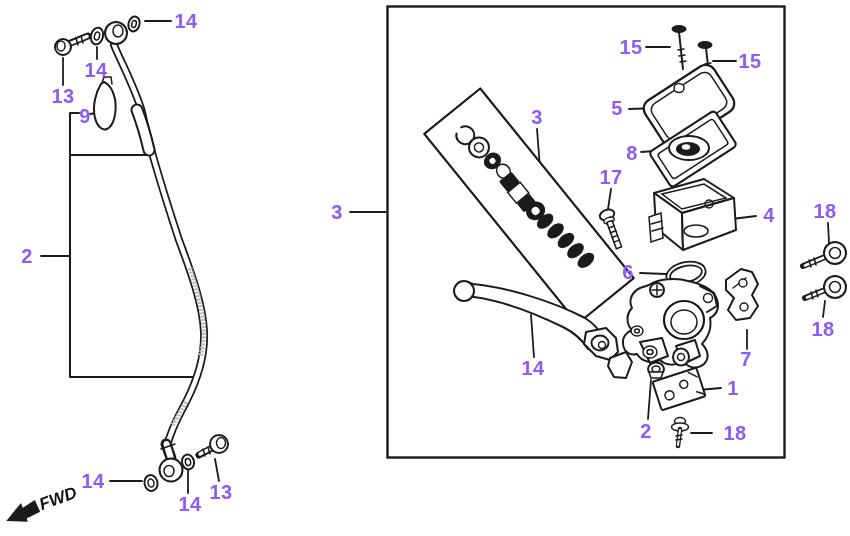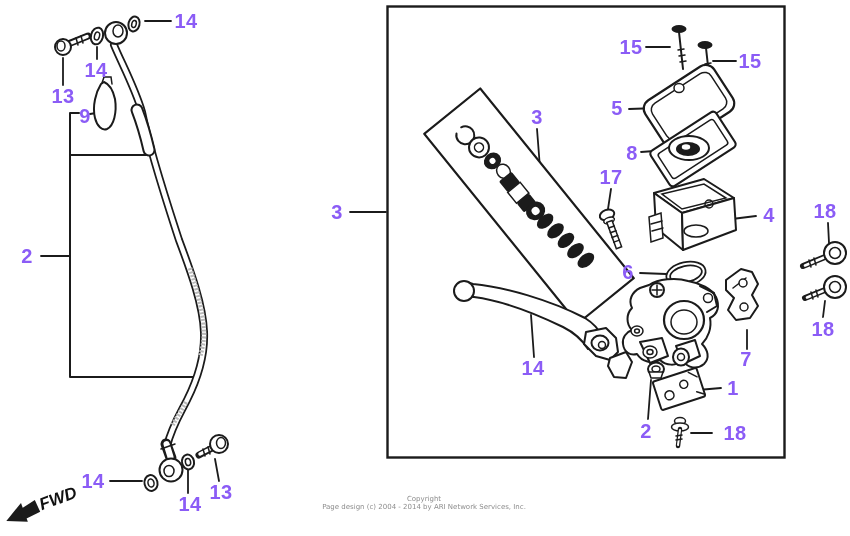--- a/index.html
+++ b/index.html
@@ -307,18 +307,14 @@
   <div class="plabel" style="left:769px;top:215px">4</div>
   <div class="plabel" style="left:628px;top:272px">6</div>
   <div class="plabel" style="left:533px;top:368px">14</div>
   <div class="plabel" style="left:746px;top:359px">7</div>
   <div class="plabel" style="left:733px;top:388px">1</div>
   <div class="plabel" style="left:646px;top:431px">2</div>
   <div class="plabel" style="left:735px;top:433px">18</div>
   <div class="plabel" style="left:825px;top:211px">18</div>
   <div class="plabel" style="left:823px;top:329px">18</div>
 
-  <div class="copyright">
-    <div>Copyright</div>
-    <div>Page design (c) 2004 - 2014 by ARI Network Services, Inc.</div>
-  </div>
 
 </div>
 
 </body></html>

